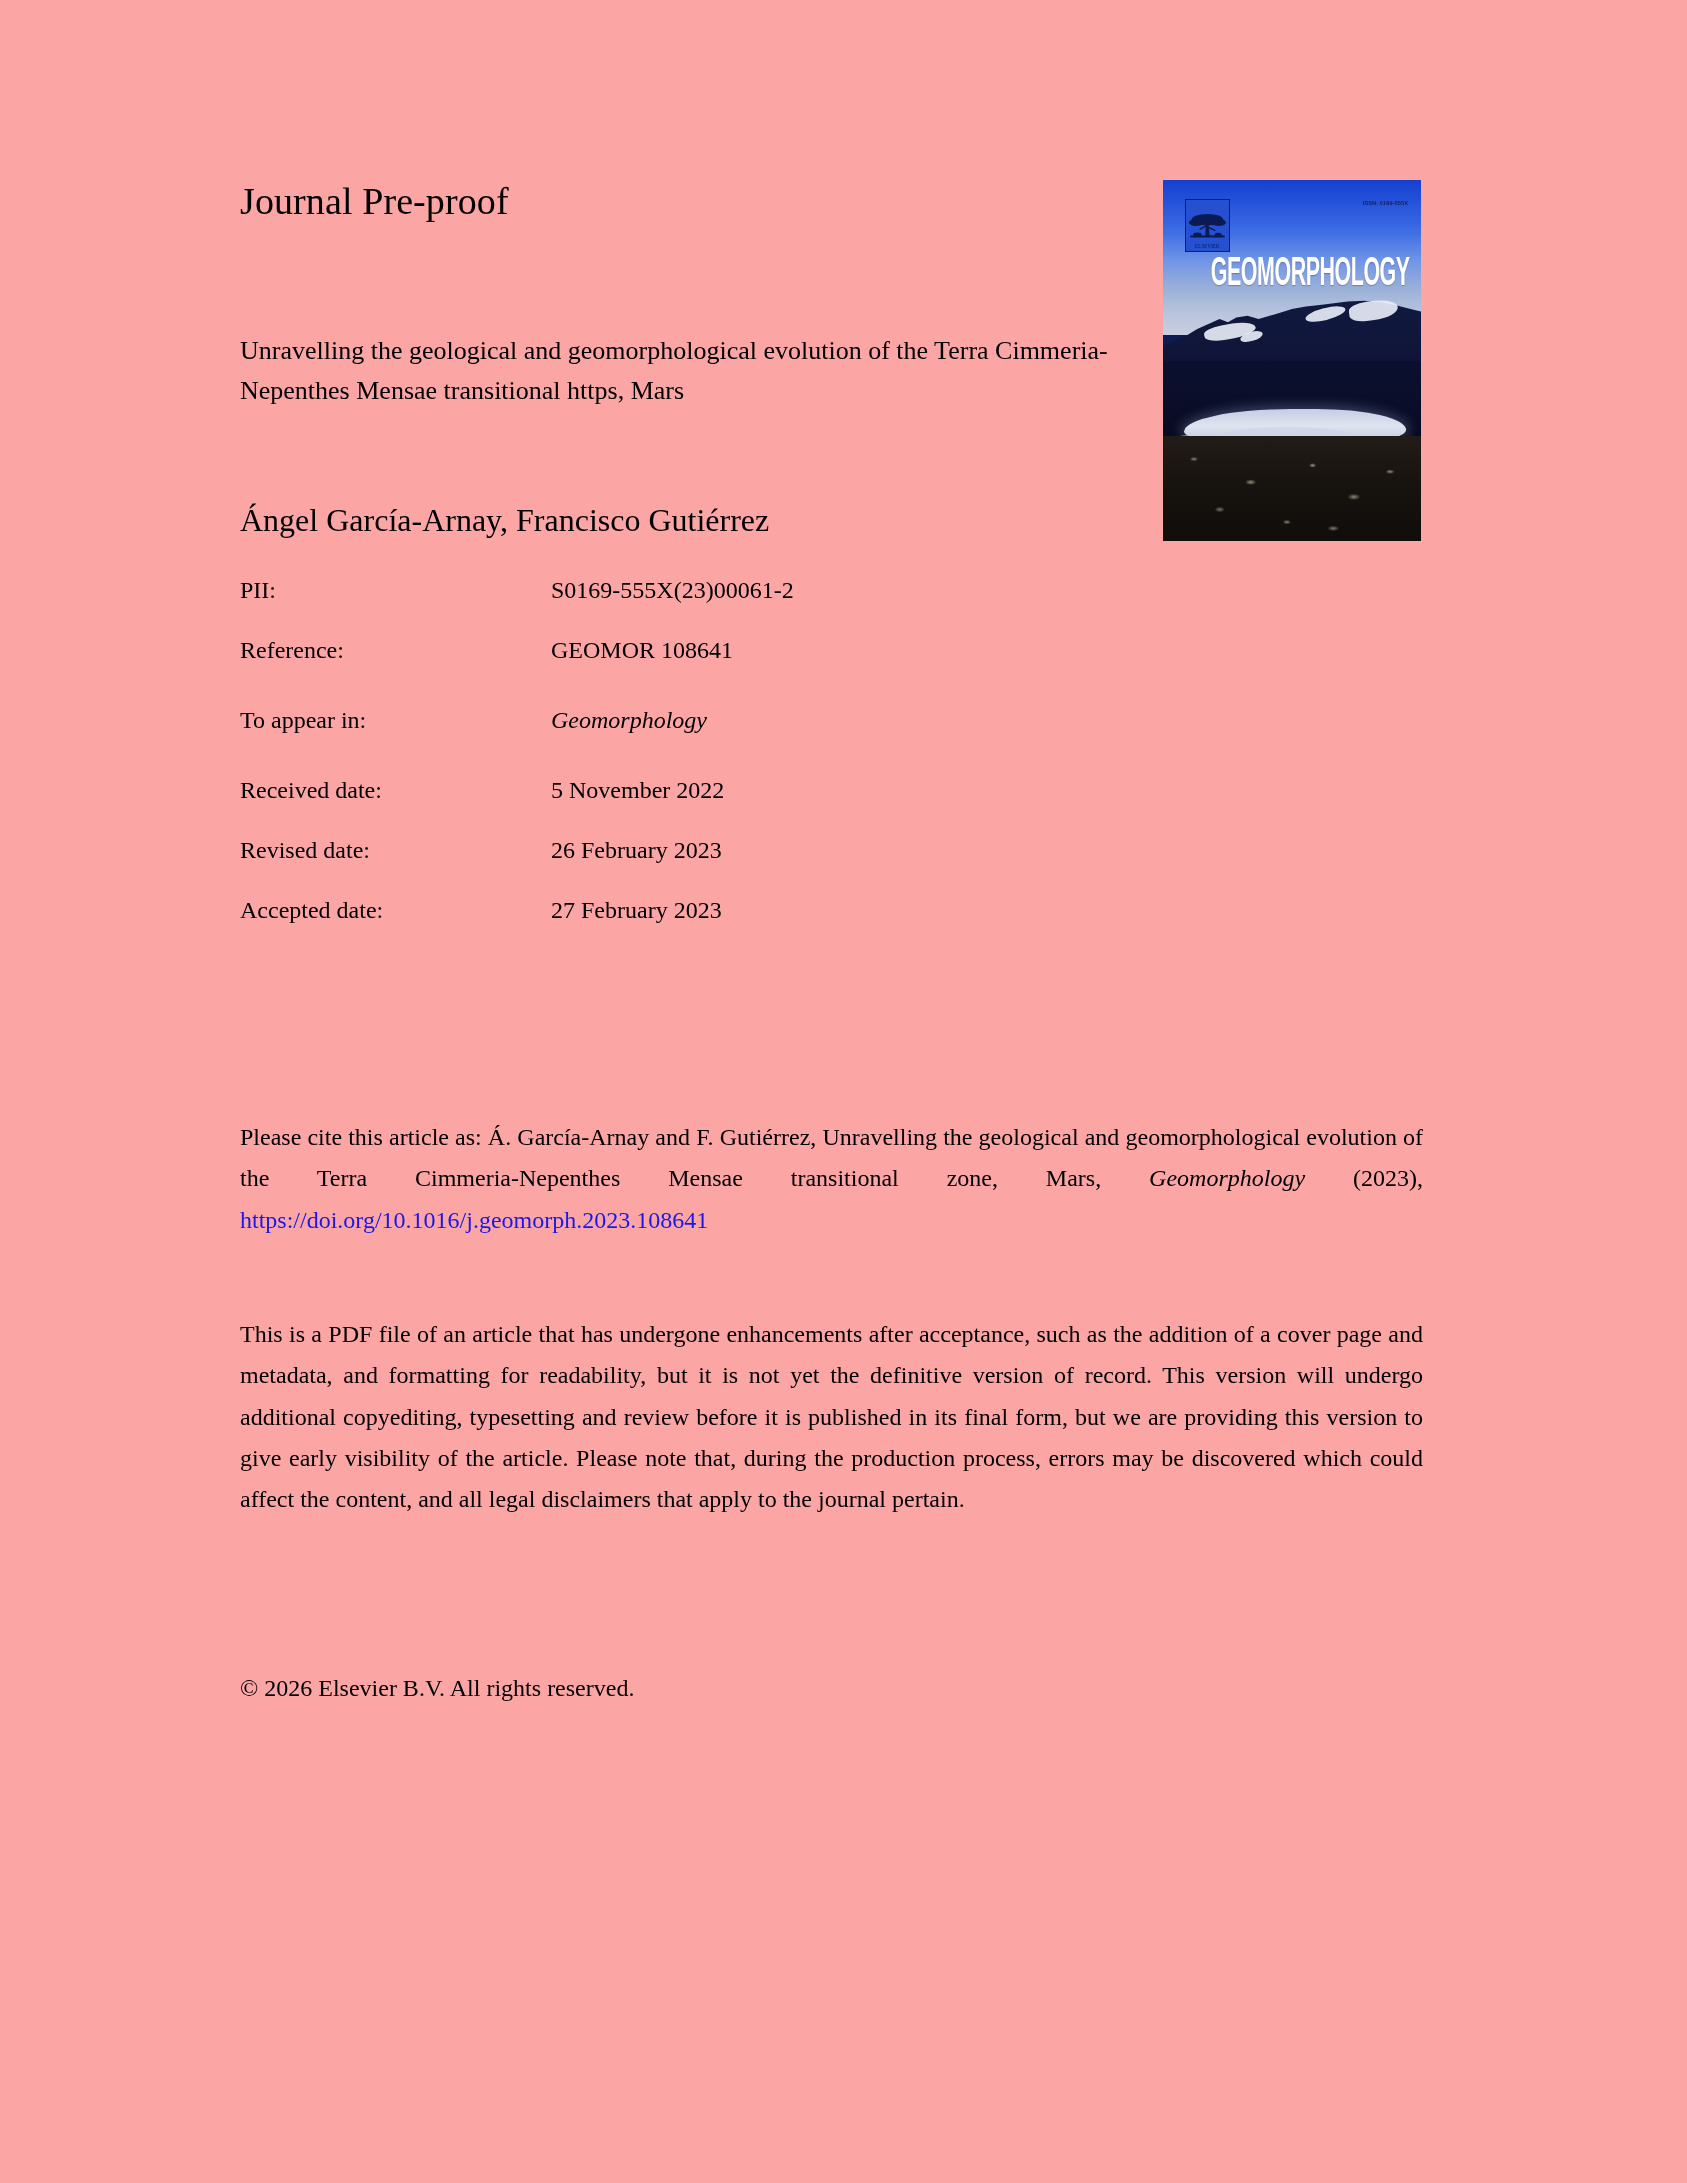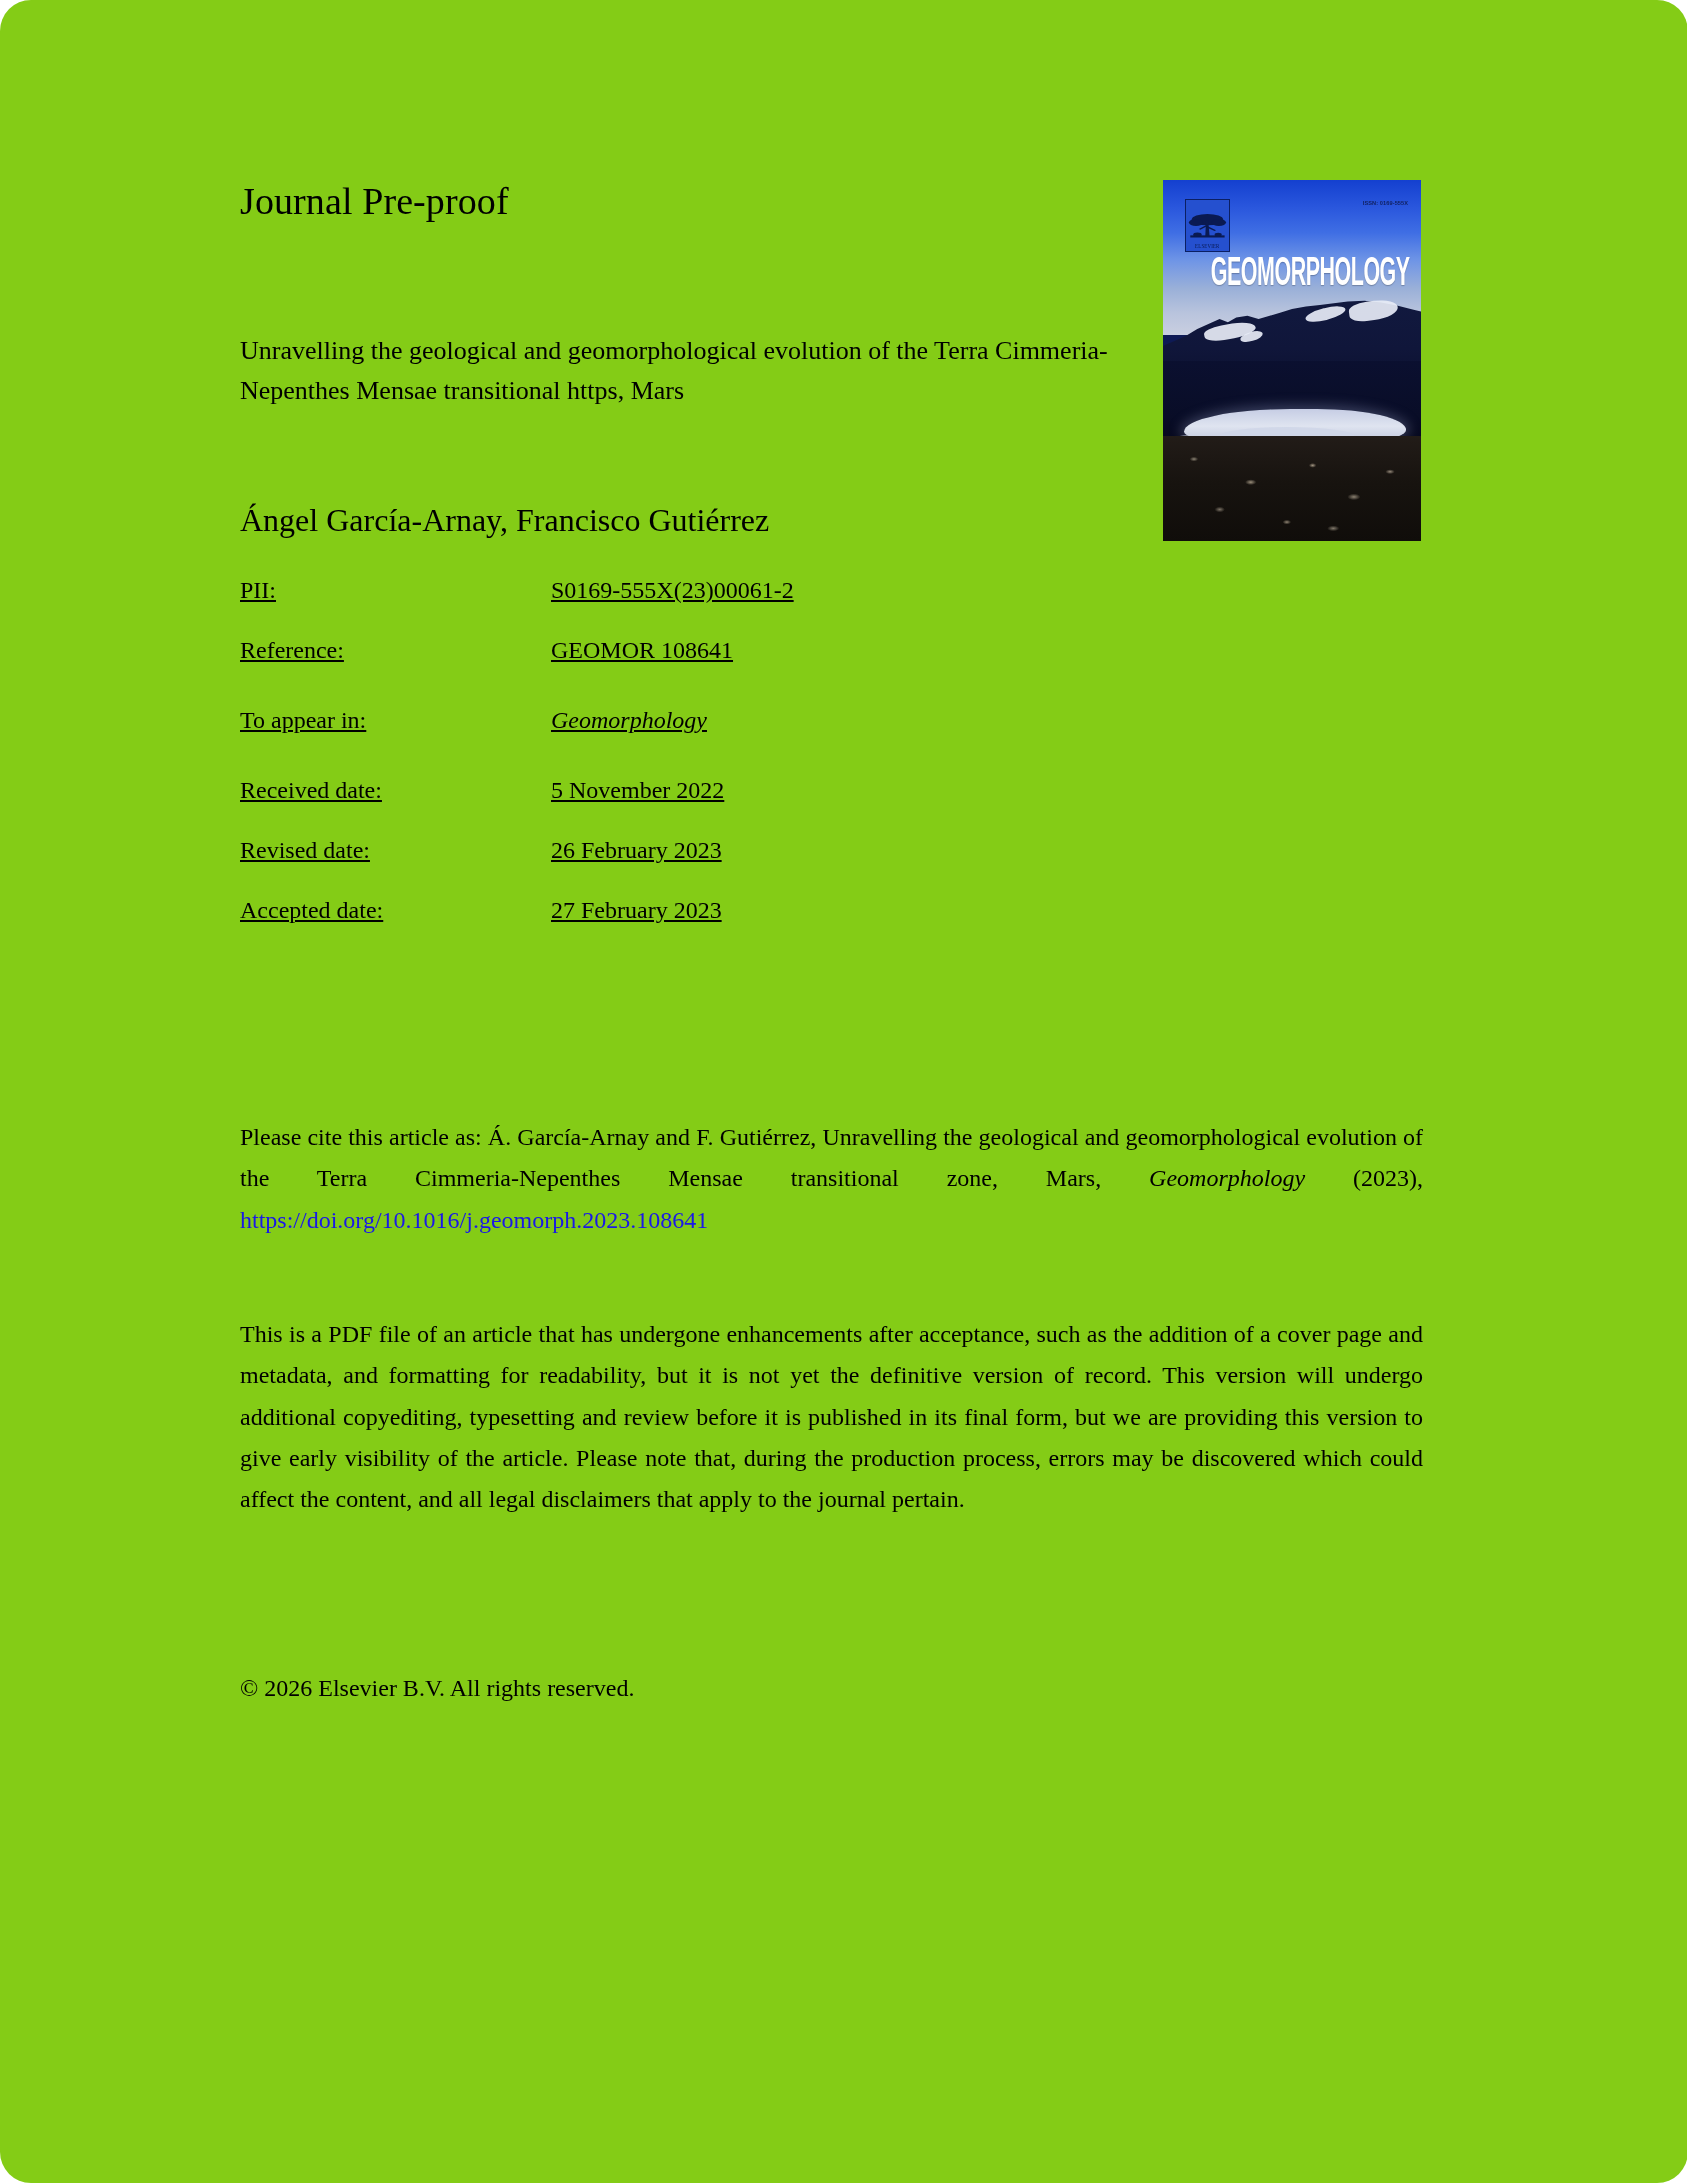--- a/index.html
+++ b/index.html
@@ -14,22 +14,21 @@
     color: #000000;
     position: relative;
     overflow: hidden;
   }
 
   .page {
     position: absolute;
     left: 0; top: 0;
     width: 1688px;
     height: 2183px;
-    background: #84cc16;
-    border-radius: 31px;
+    background: #fca5a5;
   }
 
   
   .preproof-title {
     position: absolute;
     left: 240px;
     top: 180px;
     font-size: 38px;
     line-height: 1.15;
     letter-spacing: 0.1px;
@@ -225,21 +224,20 @@
     position: absolute;
     left: 240px;
     top: 577px;
     width: 993px;
     font-size: 24px;
   }
   .meta-row {
     display: flex;
     align-items: baseline;
     height: 60px;
-    text-decoration: underline;
   }
   .meta-row.gap-top { margin-top: 10px; }
   .meta-label {
     width: 311px;
     flex: 0 0 311px;
   }
   .meta-value {
     flex: 1 1 auto;
   }
   .meta-value.link {

